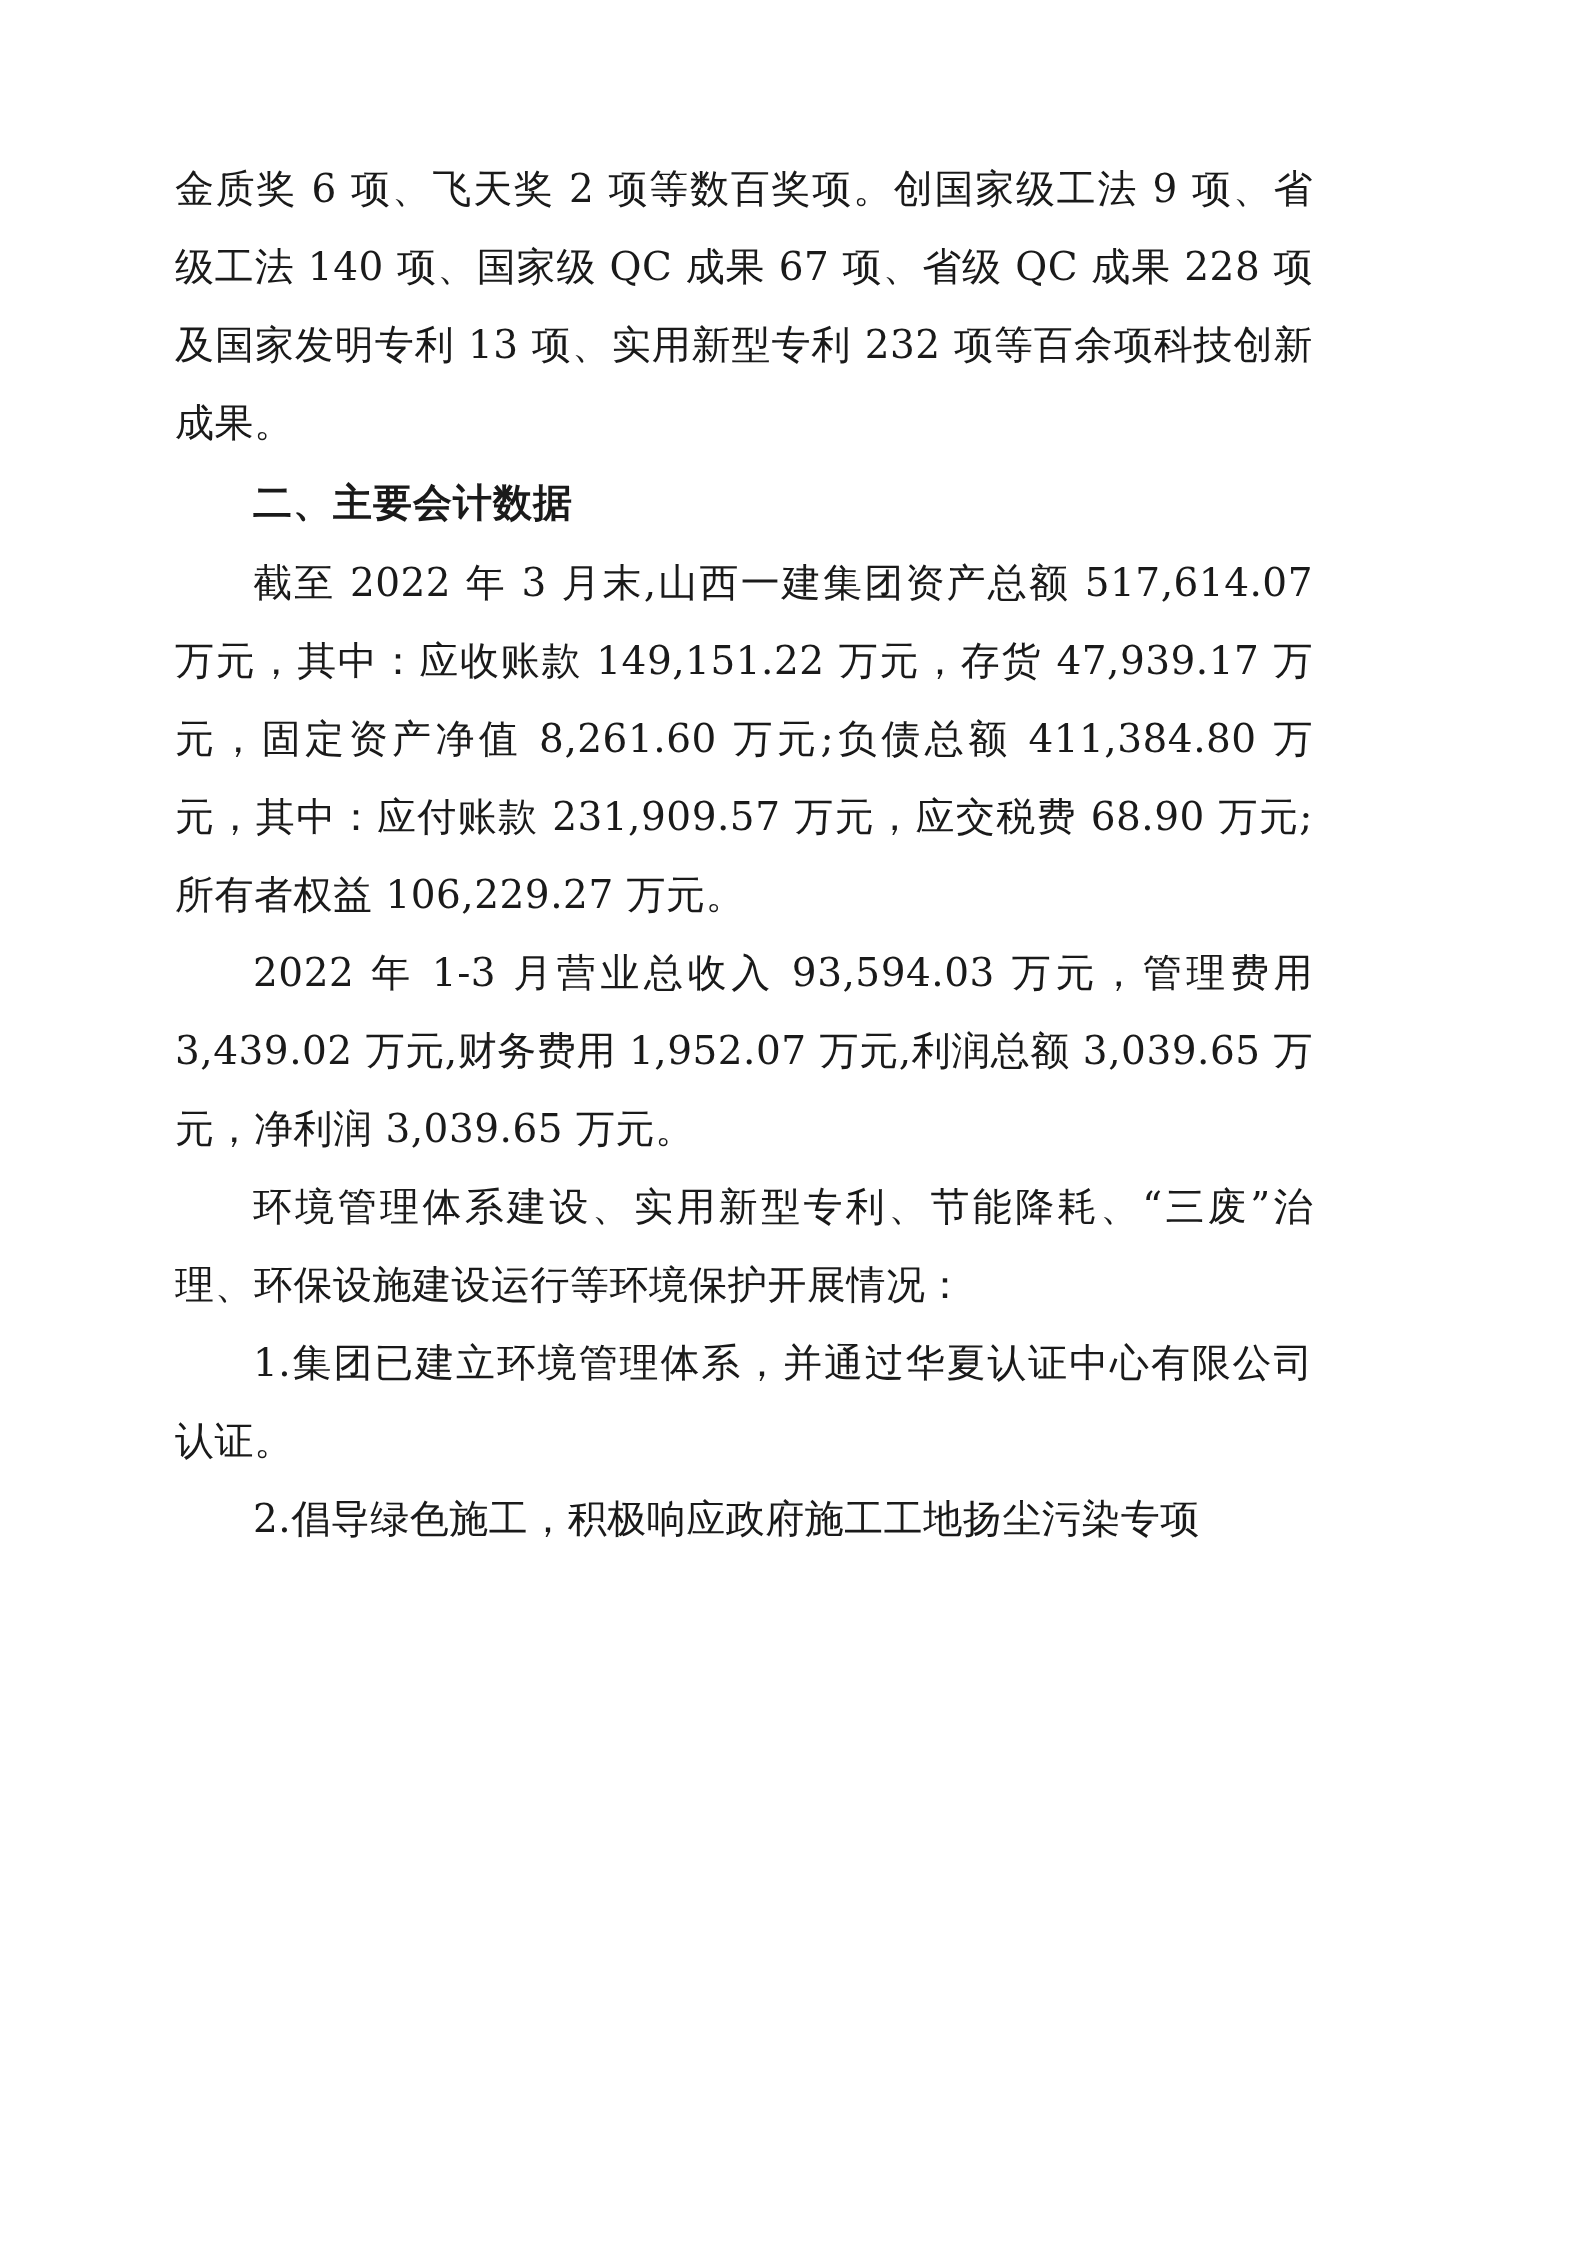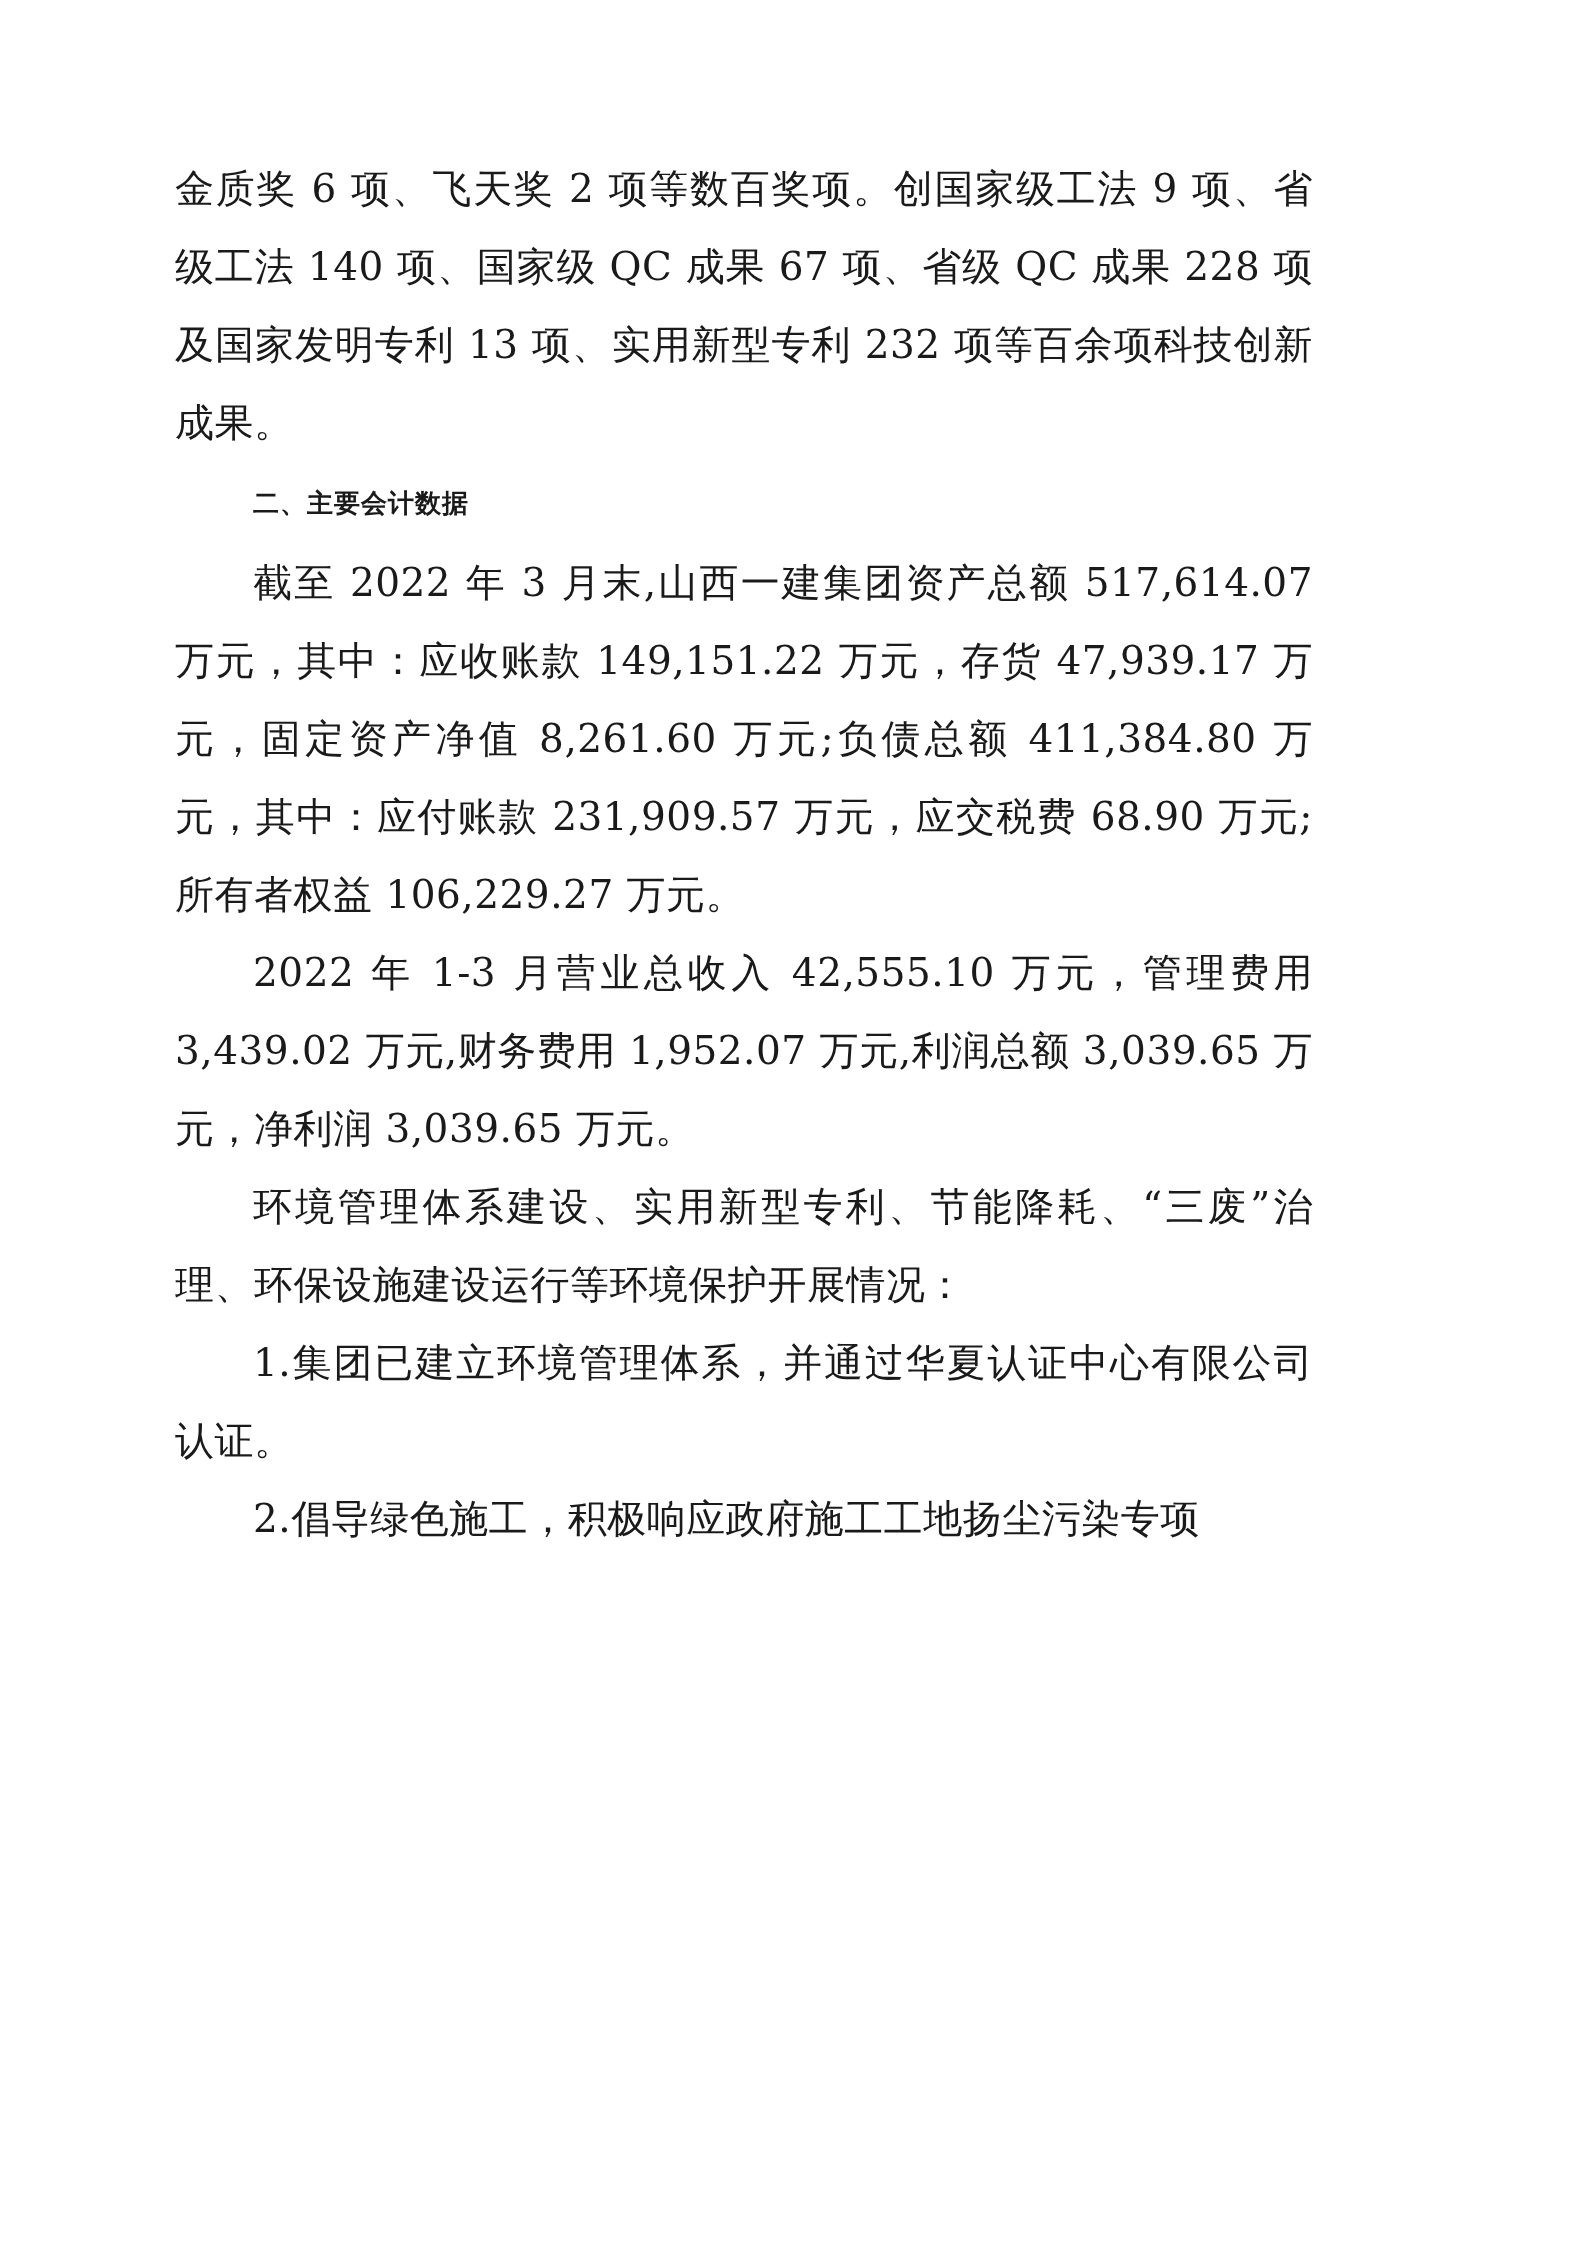--- a/index.html
+++ b/index.html
@@ -31,38 +31,38 @@
   .para {
     text-indent: 78px;
   }
   .para-noindent {
     text-indent: 0;
   }
   .heading {
     text-indent: 78px;
     font-family: "DejaVu Sans", "Liberation Sans", sans-serif;
     font-weight: bold;
-    font-size: 26px;
+    font-size: 39px;
     line-height: 82px;
     letter-spacing: 1px;
   }
 </style>
 </head>
 <body>
 
 <div class="page">
   <div class="doc-body">
 
     <p class="para-noindent">金质奖 6 项、飞天奖 2 项等数百奖项。创国家级工法 9 项、省级工法 140 项、国家级 QC 成果 67 项、省级 QC 成果 228 项及国家发明专利 13 项、实用新型专利 232 项等百余项科技创新成果。</p>
 
     <p class="heading">二、主要会计数据</p>
 
     <p class="para">截至 2022 年 3 月末,山西一建集团资产总额 517,614.07 万元，其中：应收账款 149,151.22 万元，存货 47,939.17 万元，固定资产净值 8,261.60 万元;负债总额 411,384.80 万元，其中：应付账款 231,909.57 万元，应交税费 68.90 万元;所有者权益 106,229.27 万元。</p>
 
-    <p class="para">2022 年 1-3 月营业总收入 42,555.10 万元，管理费用 3,439.02 万元,财务费用 1,952.07 万元,利润总额 3,039.65 万元，净利润 3,039.65 万元。</p>
+    <p class="para">2022 年 1-3 月营业总收入 93,594.03 万元，管理费用 3,439.02 万元,财务费用 1,952.07 万元,利润总额 3,039.65 万元，净利润 3,039.65 万元。</p>
 
 
 
 
     <p class="para">环境管理体系建设、实用新型专利、节能降耗、“三废”治理、环保设施建设运行等环境保护开展情况：</p>
 
     <p class="para">1.集团已建立环境管理体系，并通过华夏认证中心有限公司认证。</p>
 
     <p class="para">2.倡导绿色施工，积极响应政府施工工地扬尘污染专项</p>
 

